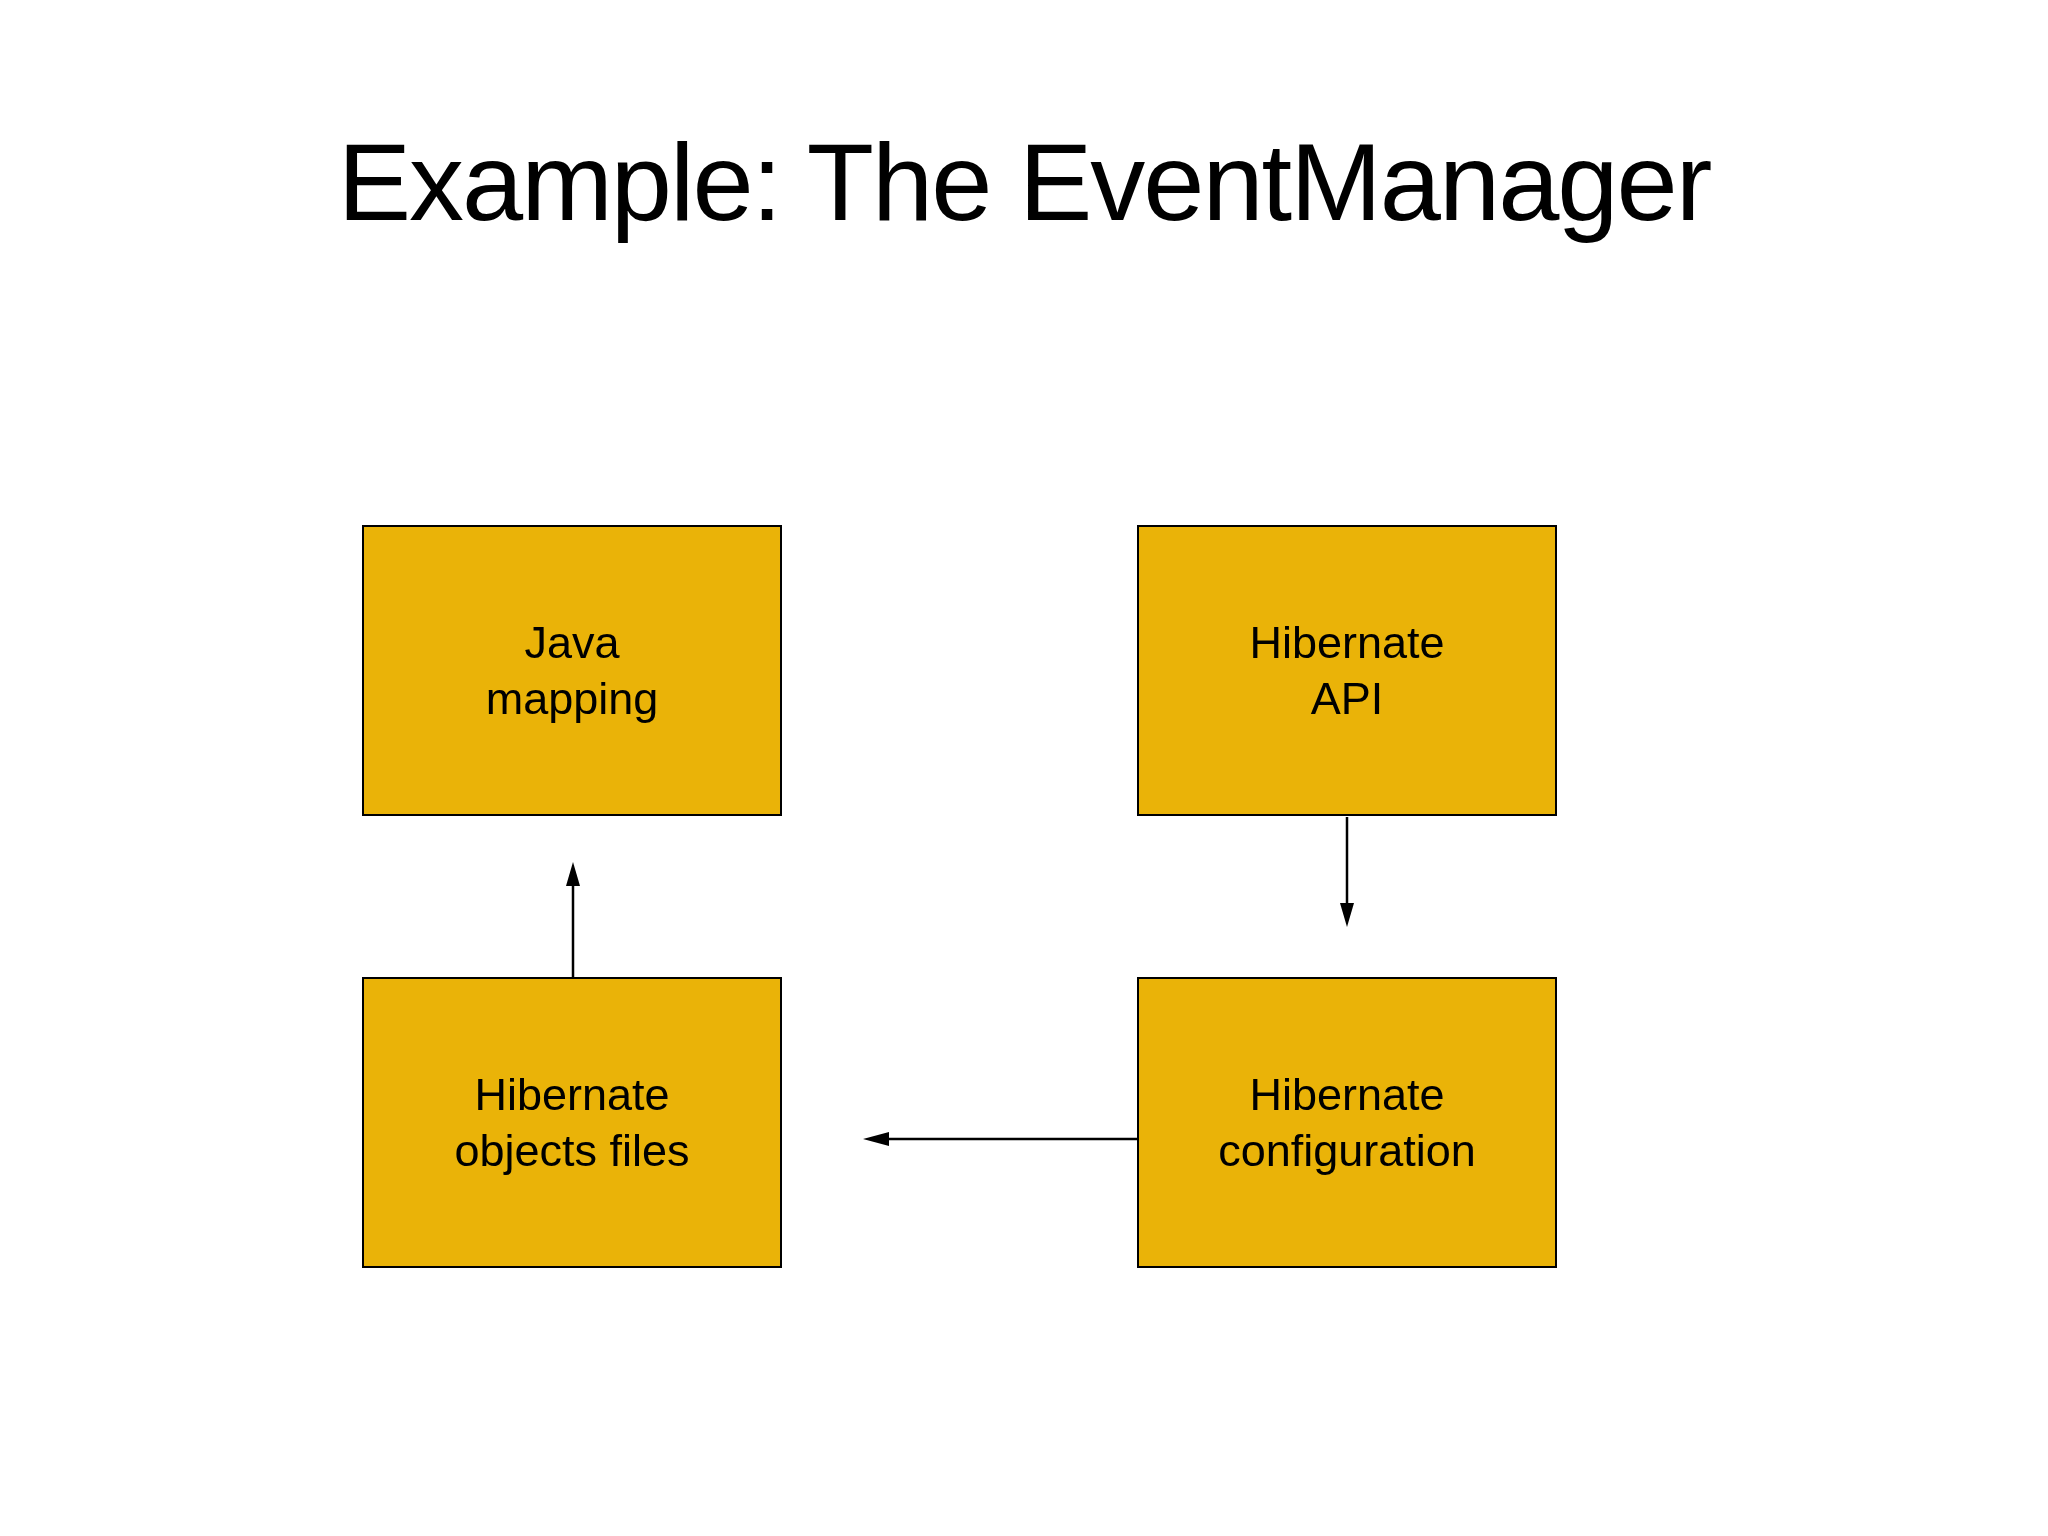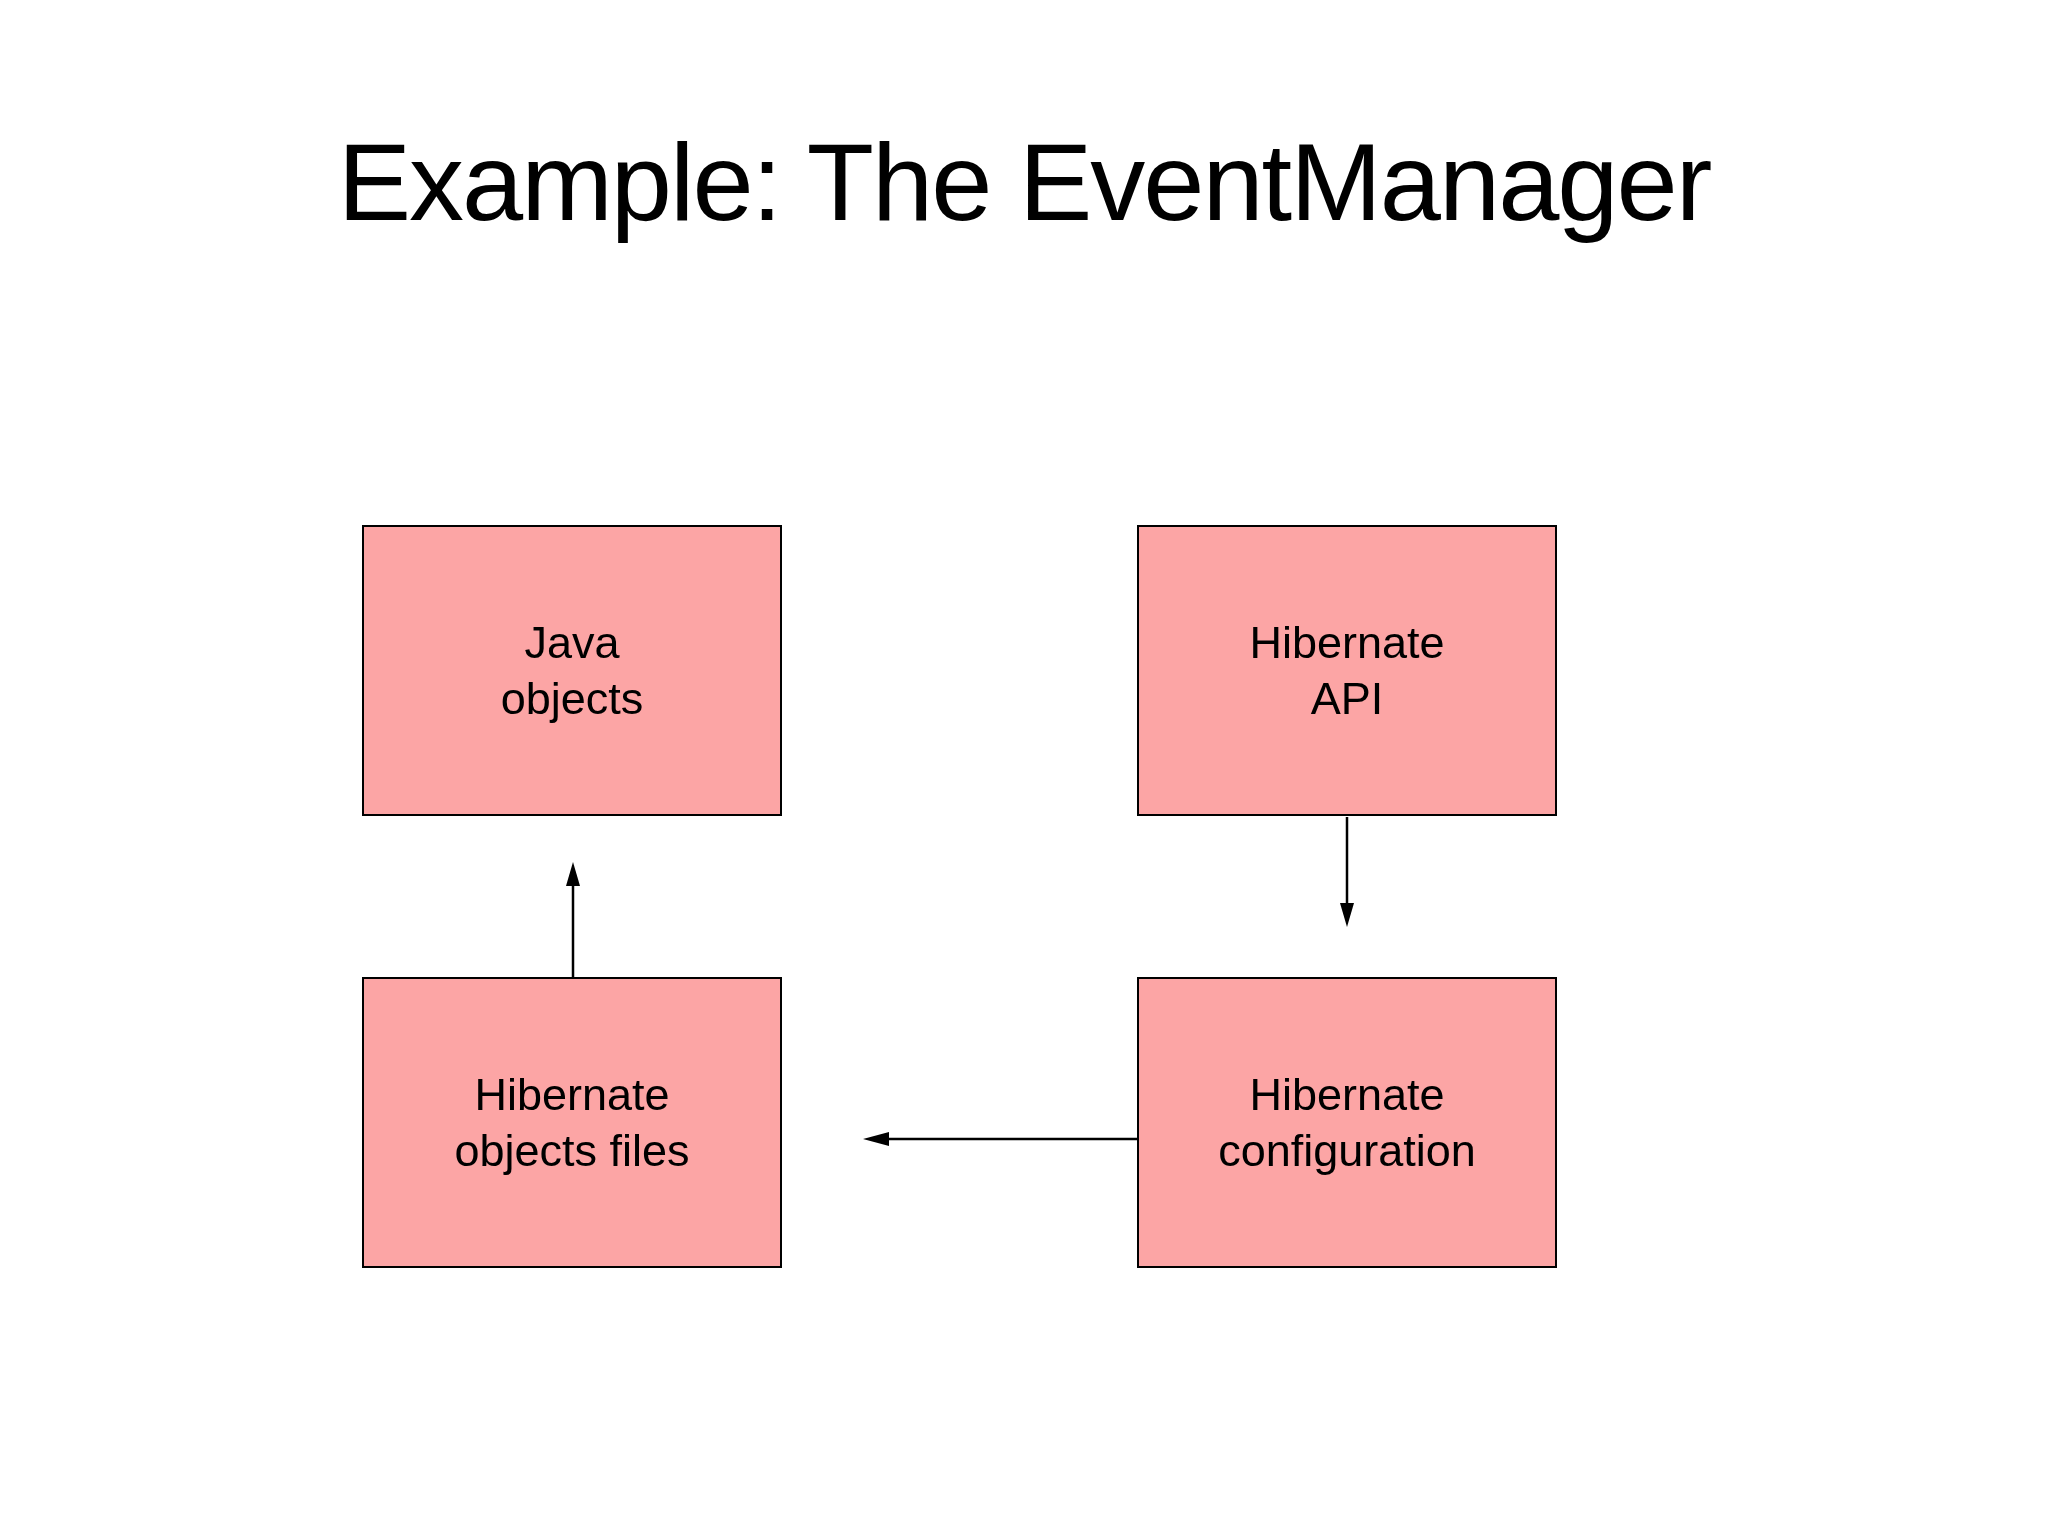--- a/index.html
+++ b/index.html
@@ -25,21 +25,21 @@
     font-size: 110px;
     font-weight: 400;
     letter-spacing: -2px;
     color: #000000;
     white-space: nowrap;
   }
   .diagram-box {
     position: absolute;
     width: 420px;
     height: 291px;
-    background: #fca5a5;
+    background: #eab308;
     border: 2px solid #000000;
     box-sizing: border-box;
     display: flex;
     flex-direction: column;
     align-items: center;
     justify-content: center;
     text-align: center;
     font-size: 45px;
     line-height: 56px;
   }
@@ -60,21 +60,21 @@
 </style>
 </head>
 <body>
 
 <div class="slide">
 
   <div class="slide-title">Example: The EventManager</div>
 
   <div class="diagram-box box-java-objects">
     <span>Java</span>
-    <span>objects</span>
+    <span>mapping</span>
   </div>
 
   <div class="diagram-box box-hibernate-api">
     <span>Hibernate</span>
     <span>API</span>
   </div>
 
   <div class="diagram-box box-hibernate-mapping">
     <span>Hibernate</span>
     <span>objects files</span>

